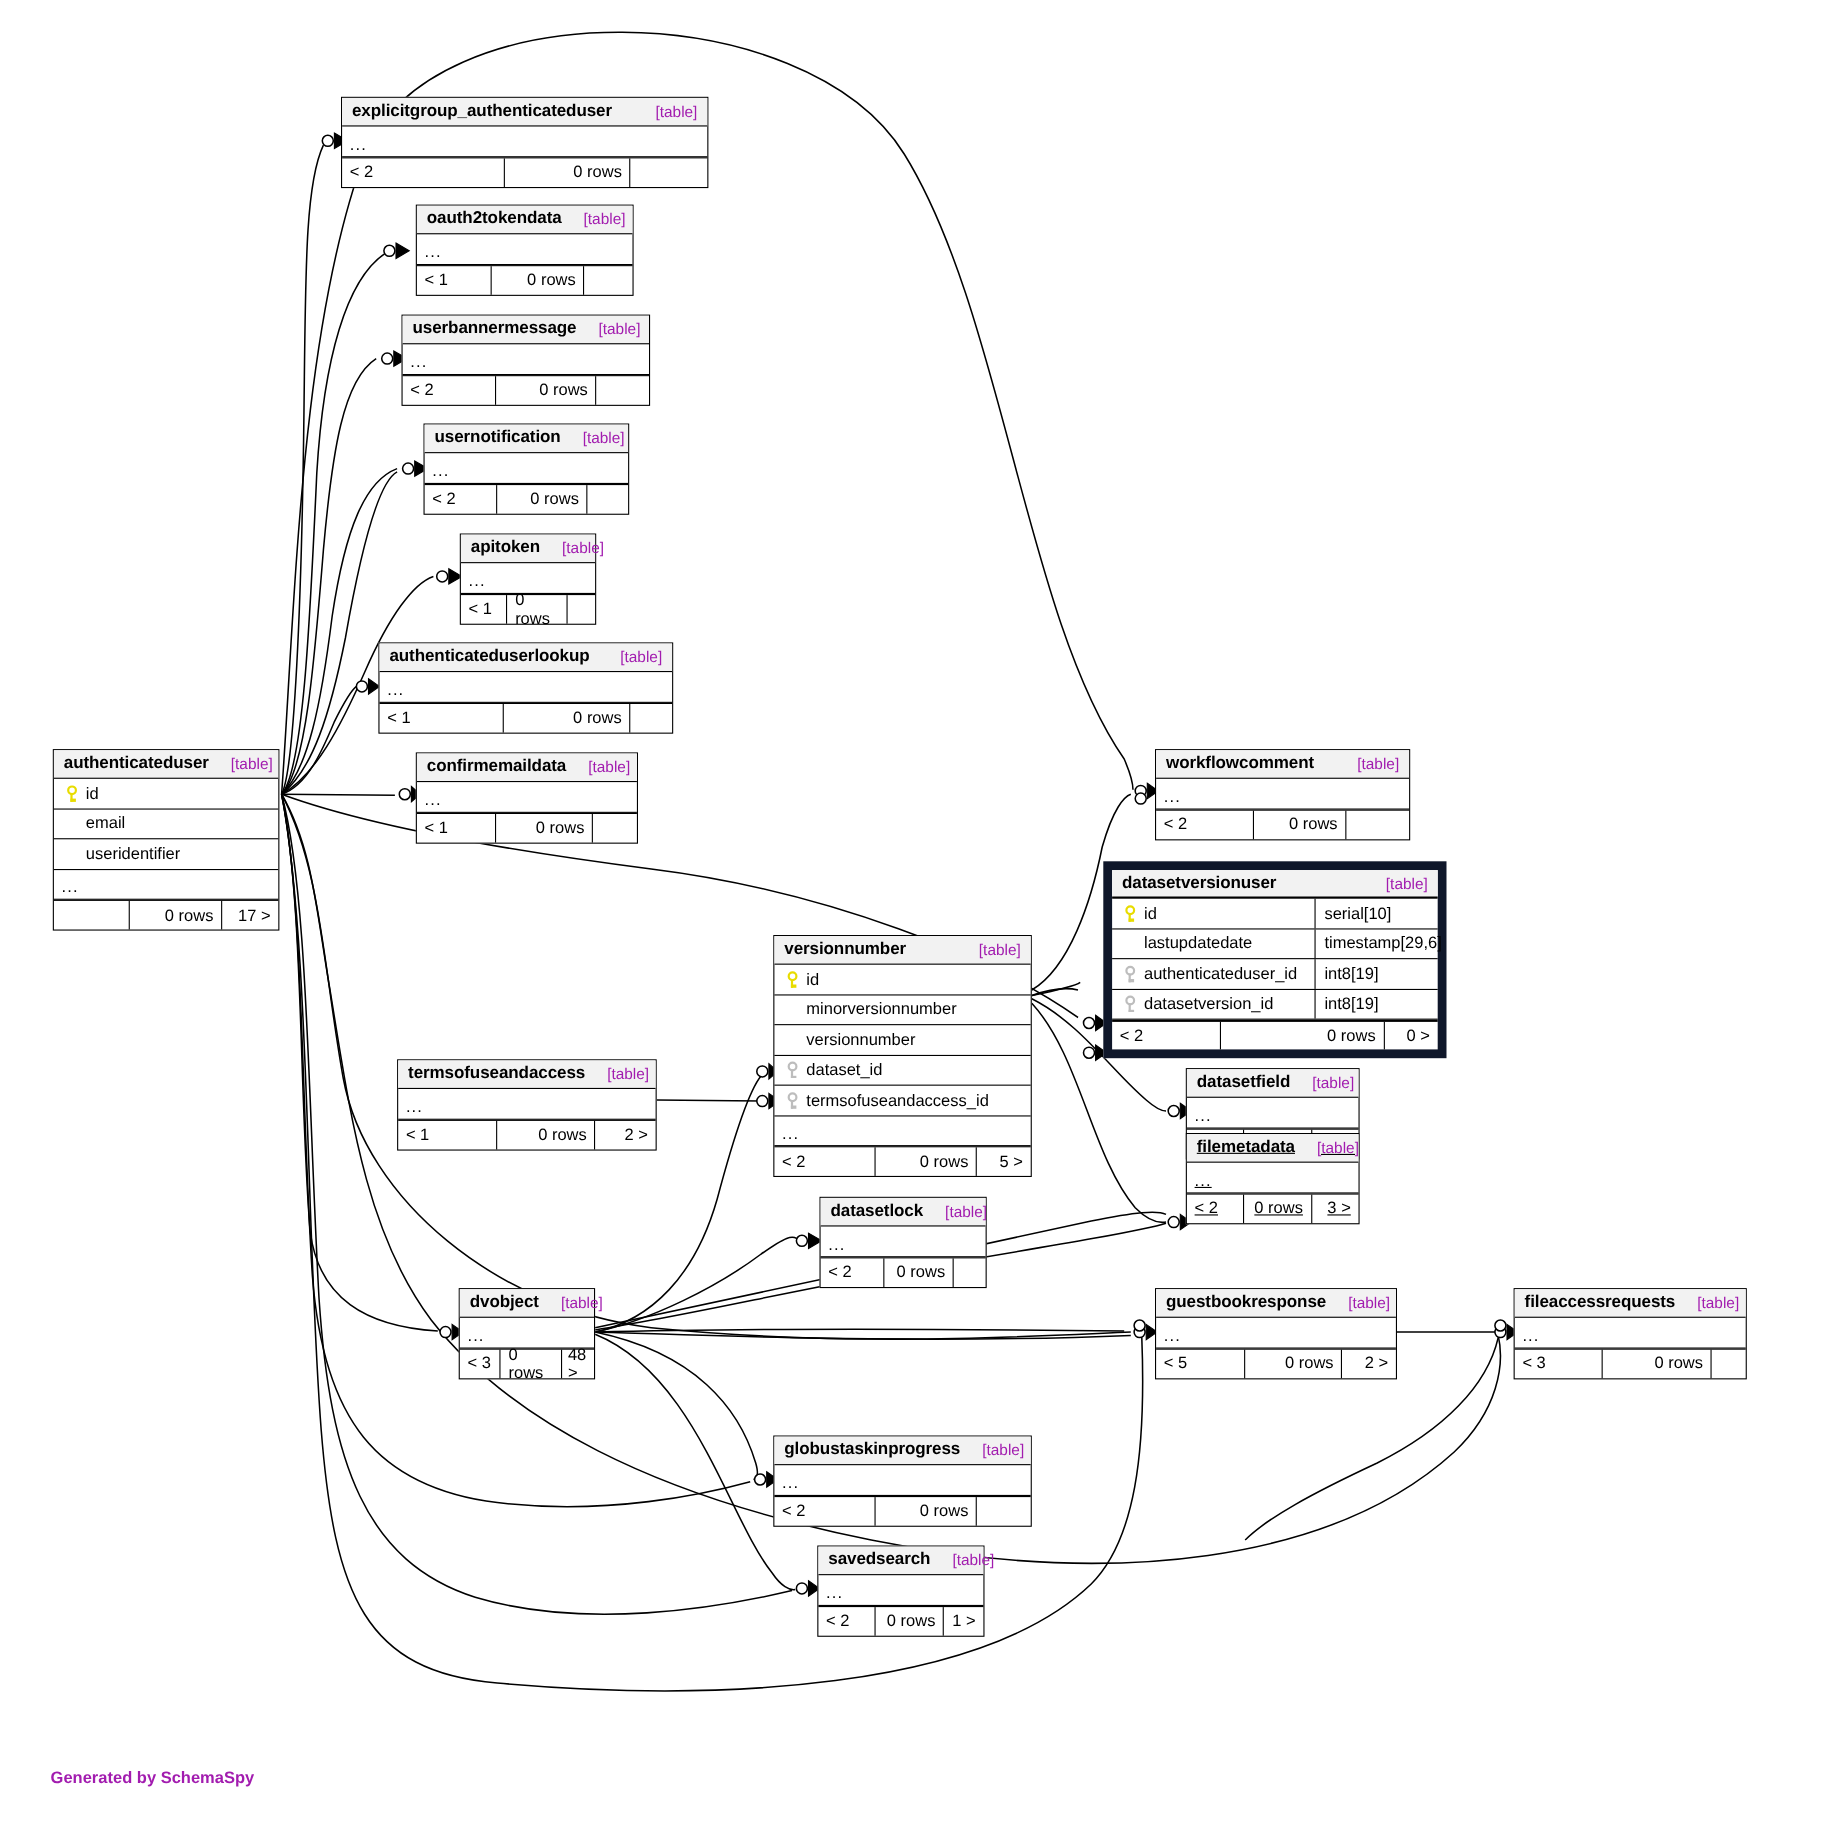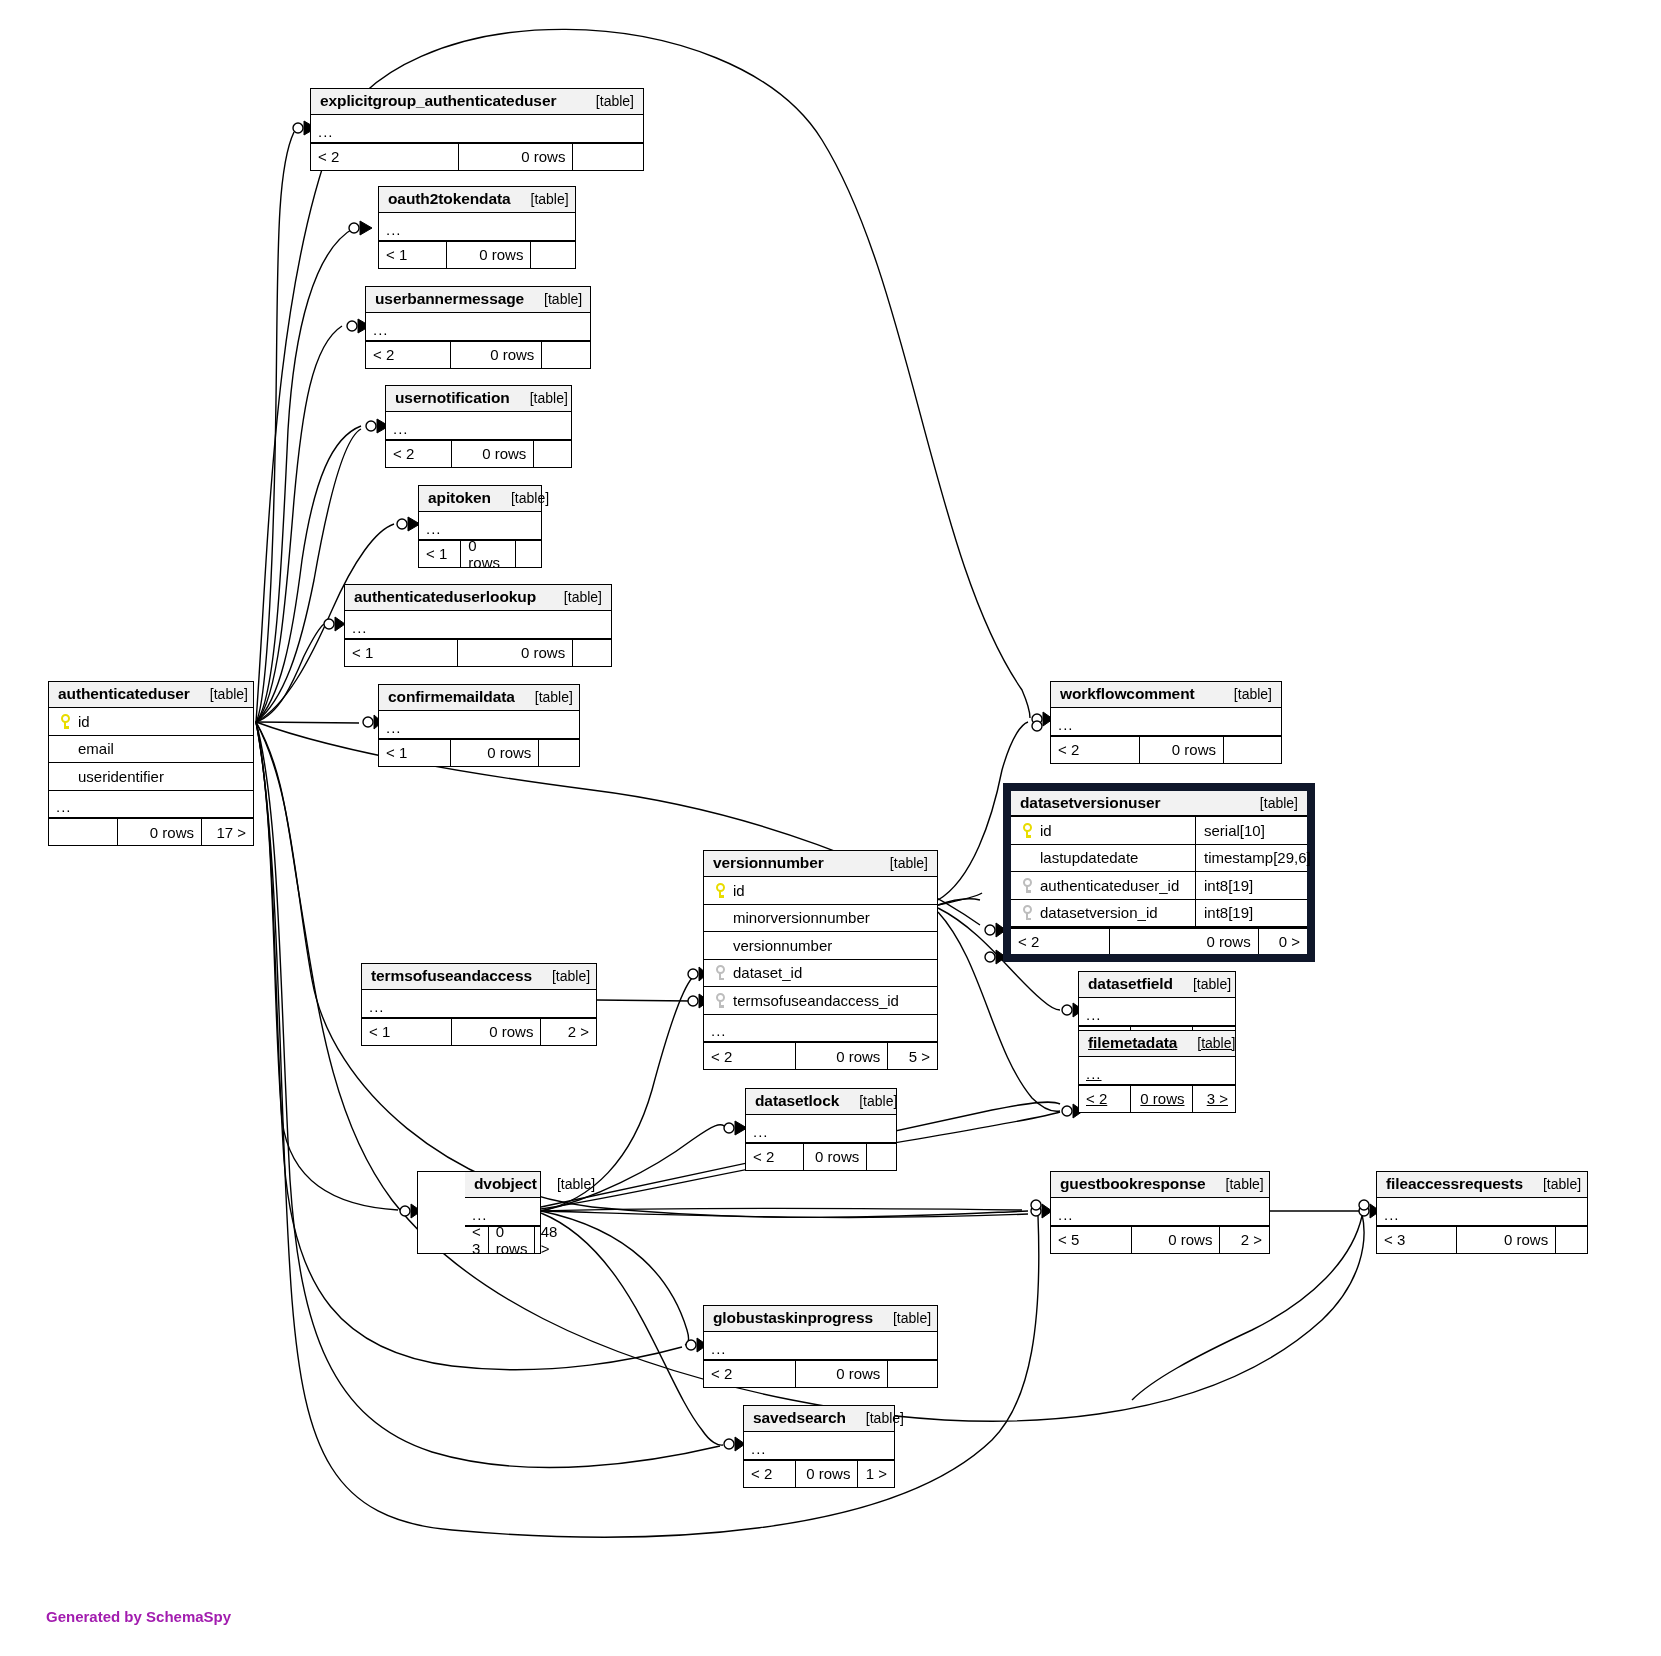--- a/index.html
+++ b/index.html
@@ -24,21 +24,21 @@
   .tbl.thick{border:8px solid #0f172a;}
   .tbl .hdr{
     display:flex;align-items:center;justify-content:space-between;
     background:#f2f2f2;
     border-bottom:1px solid #000000;
     padding:4px 9px 5px 9px;
     height:26px;box-sizing:border-box;
   }
   .tbl.thick .hdr{border-bottom:2px solid #000000;}
   .tbl .tname{font-weight:bold;font-size:15.5px;letter-spacing:-0.1px;white-space:nowrap;}
-  .tbl .ttag{font-size:14px;color:#000000;margin-left:20px;white-space:nowrap;}
+  .tbl .ttag{font-size:14px;color:#a21caf;margin-left:20px;white-space:nowrap;}
 
   .row{
     display:flex;align-items:center;
     border-bottom:1px solid #000000;
     height:27.5px;box-sizing:border-box;
     padding-left:5px;
     white-space:nowrap;
   }
   .row:last-child{border-bottom:none;}
   .row .keyslot{width:22px;flex:0 0 22px;display:flex;align-items:center;justify-content:center;}
@@ -497,21 +497,21 @@
         </div>
         <div class="row ellipsis">
           <span class="cname">...</span>
         </div>
         <div class="foot">
           <div class="cell c-left" style="width: 58px;">&lt; 2</div>
           <div class="cell c-mid" style="width: 64px;">0 rows</div>
           <div class="cell c-right" style="width: 30px;"></div>
         </div>
       </div>
-      <div class="tbl" style="left: 385px; top: 1171px; width: 124px; padding-left: 47px;">
+      <div class="tbl" style="left: 385px; top: 1171px; width: 124px;">
         <div class="hdr">
           <span class="tname">dvobject</span>
           <span class="ttag">[table]</span>
         </div>
         <div class="row ellipsis">
           <span class="cname">...</span>
         </div>
         <div class="foot">
           <div class="cell c-left" style="width: 37px;">&lt; 3</div>
           <div class="cell c-mid" style="width: 57px;">0 rows</div>

